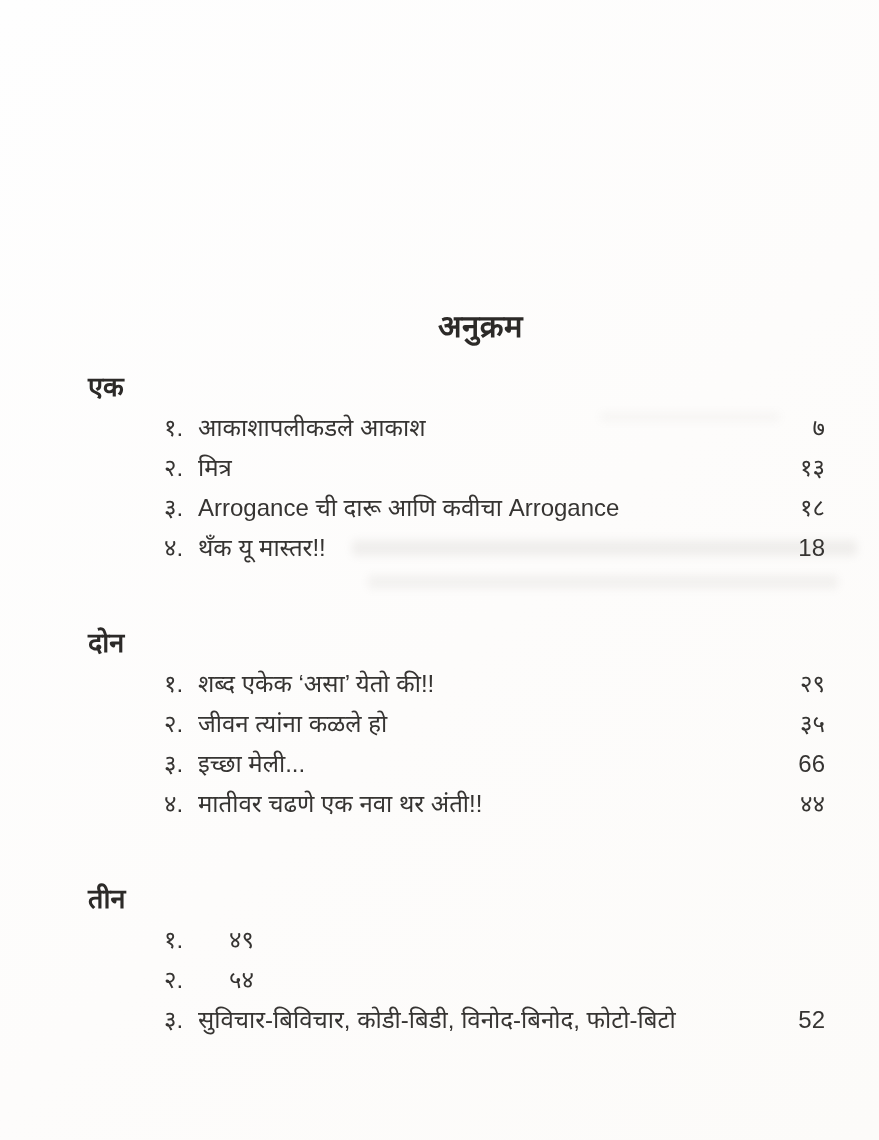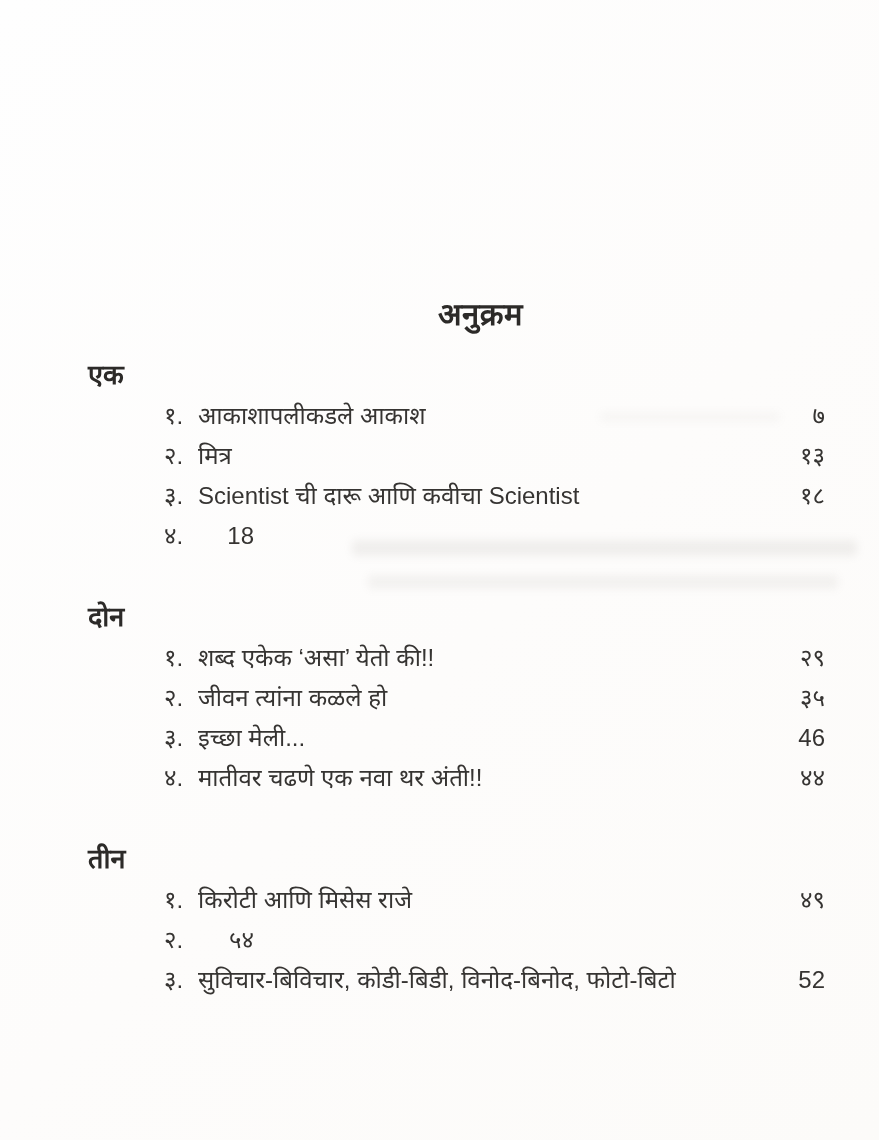--- a/index.html
+++ b/index.html
@@ -23,24 +23,24 @@
     left: 88px;
     width: 737px; 
   }
   .toc-title {
     text-align: center;
     font-size: 31px;
     font-weight: bold;
     letter-spacing: 0.5px;
     color: #2c2a28;
     transform: translateX(24px);
-    margin: 4px 0 24px 0;
+    margin: 16px 0 24px 0;
   }
   .section {
-    margin-top: 44px;
+    margin-top: 58px;
   }
   .section:first-of-type {
     margin-top: 5px;
   }
   .section-heading {
     font-size: 27px;
     font-weight: bold;
     color: #2c2a28;
     margin: 0 0 4px 0;
     line-height: 34px;
@@ -101,26 +101,27 @@
   </div>
 
   <div class="toc-row">
     <span class="row-num">२.</span>
     <span class="row-title">मित्र</span>
     <span class="row-page">१३</span>
   </div>
 
   <div class="toc-row">
     <span class="row-num">३.</span>
-    <span class="row-title">Scientist ची दारू आणि कवीचा Scientist</span>
+    <span class="row-title">Arrogance ची दारू आणि कवीचा Arrogance</span>
     <span class="row-page">१८</span>
   </div>
 
   <div class="toc-row">
     <span class="row-num">४.</span>
+    <span class="row-title">थँक यू मास्तर!!</span>
     <span class="row-page">18</span>
   </div>
 </div>
   </div>
 
   <div class="section">
     <h2 class="section-heading">दोन</h2>
     <div class="rows">
   <div class="toc-row">
     <span class="row-num">१.</span>
@@ -130,37 +131,36 @@
 
   <div class="toc-row">
     <span class="row-num">२.</span>
     <span class="row-title">जीवन त्यांना कळले हो</span>
     <span class="row-page">३५</span>
   </div>
 
   <div class="toc-row">
     <span class="row-num">३.</span>
     <span class="row-title">इच्छा मेली...</span>
-    <span class="row-page">46</span>
+    <span class="row-page">66</span>
   </div>
 
   <div class="toc-row">
     <span class="row-num">४.</span>
     <span class="row-title">मातीवर चढणे एक नवा थर अंती!!</span>
     <span class="row-page">४४</span>
   </div>
 </div>
   </div>
 
   <div class="section">
     <h2 class="section-heading">तीन</h2>
     <div class="rows">
   <div class="toc-row">
     <span class="row-num">१.</span>
-    <span class="row-title">किरोटी आणि मिसेस राजे</span>
     <span class="row-page">४९</span>
   </div>
 
   <div class="toc-row">
     <span class="row-num">२.</span>
     <span class="row-page">५४</span>
   </div>
 
   <div class="toc-row">
     <span class="row-num">३.</span>

